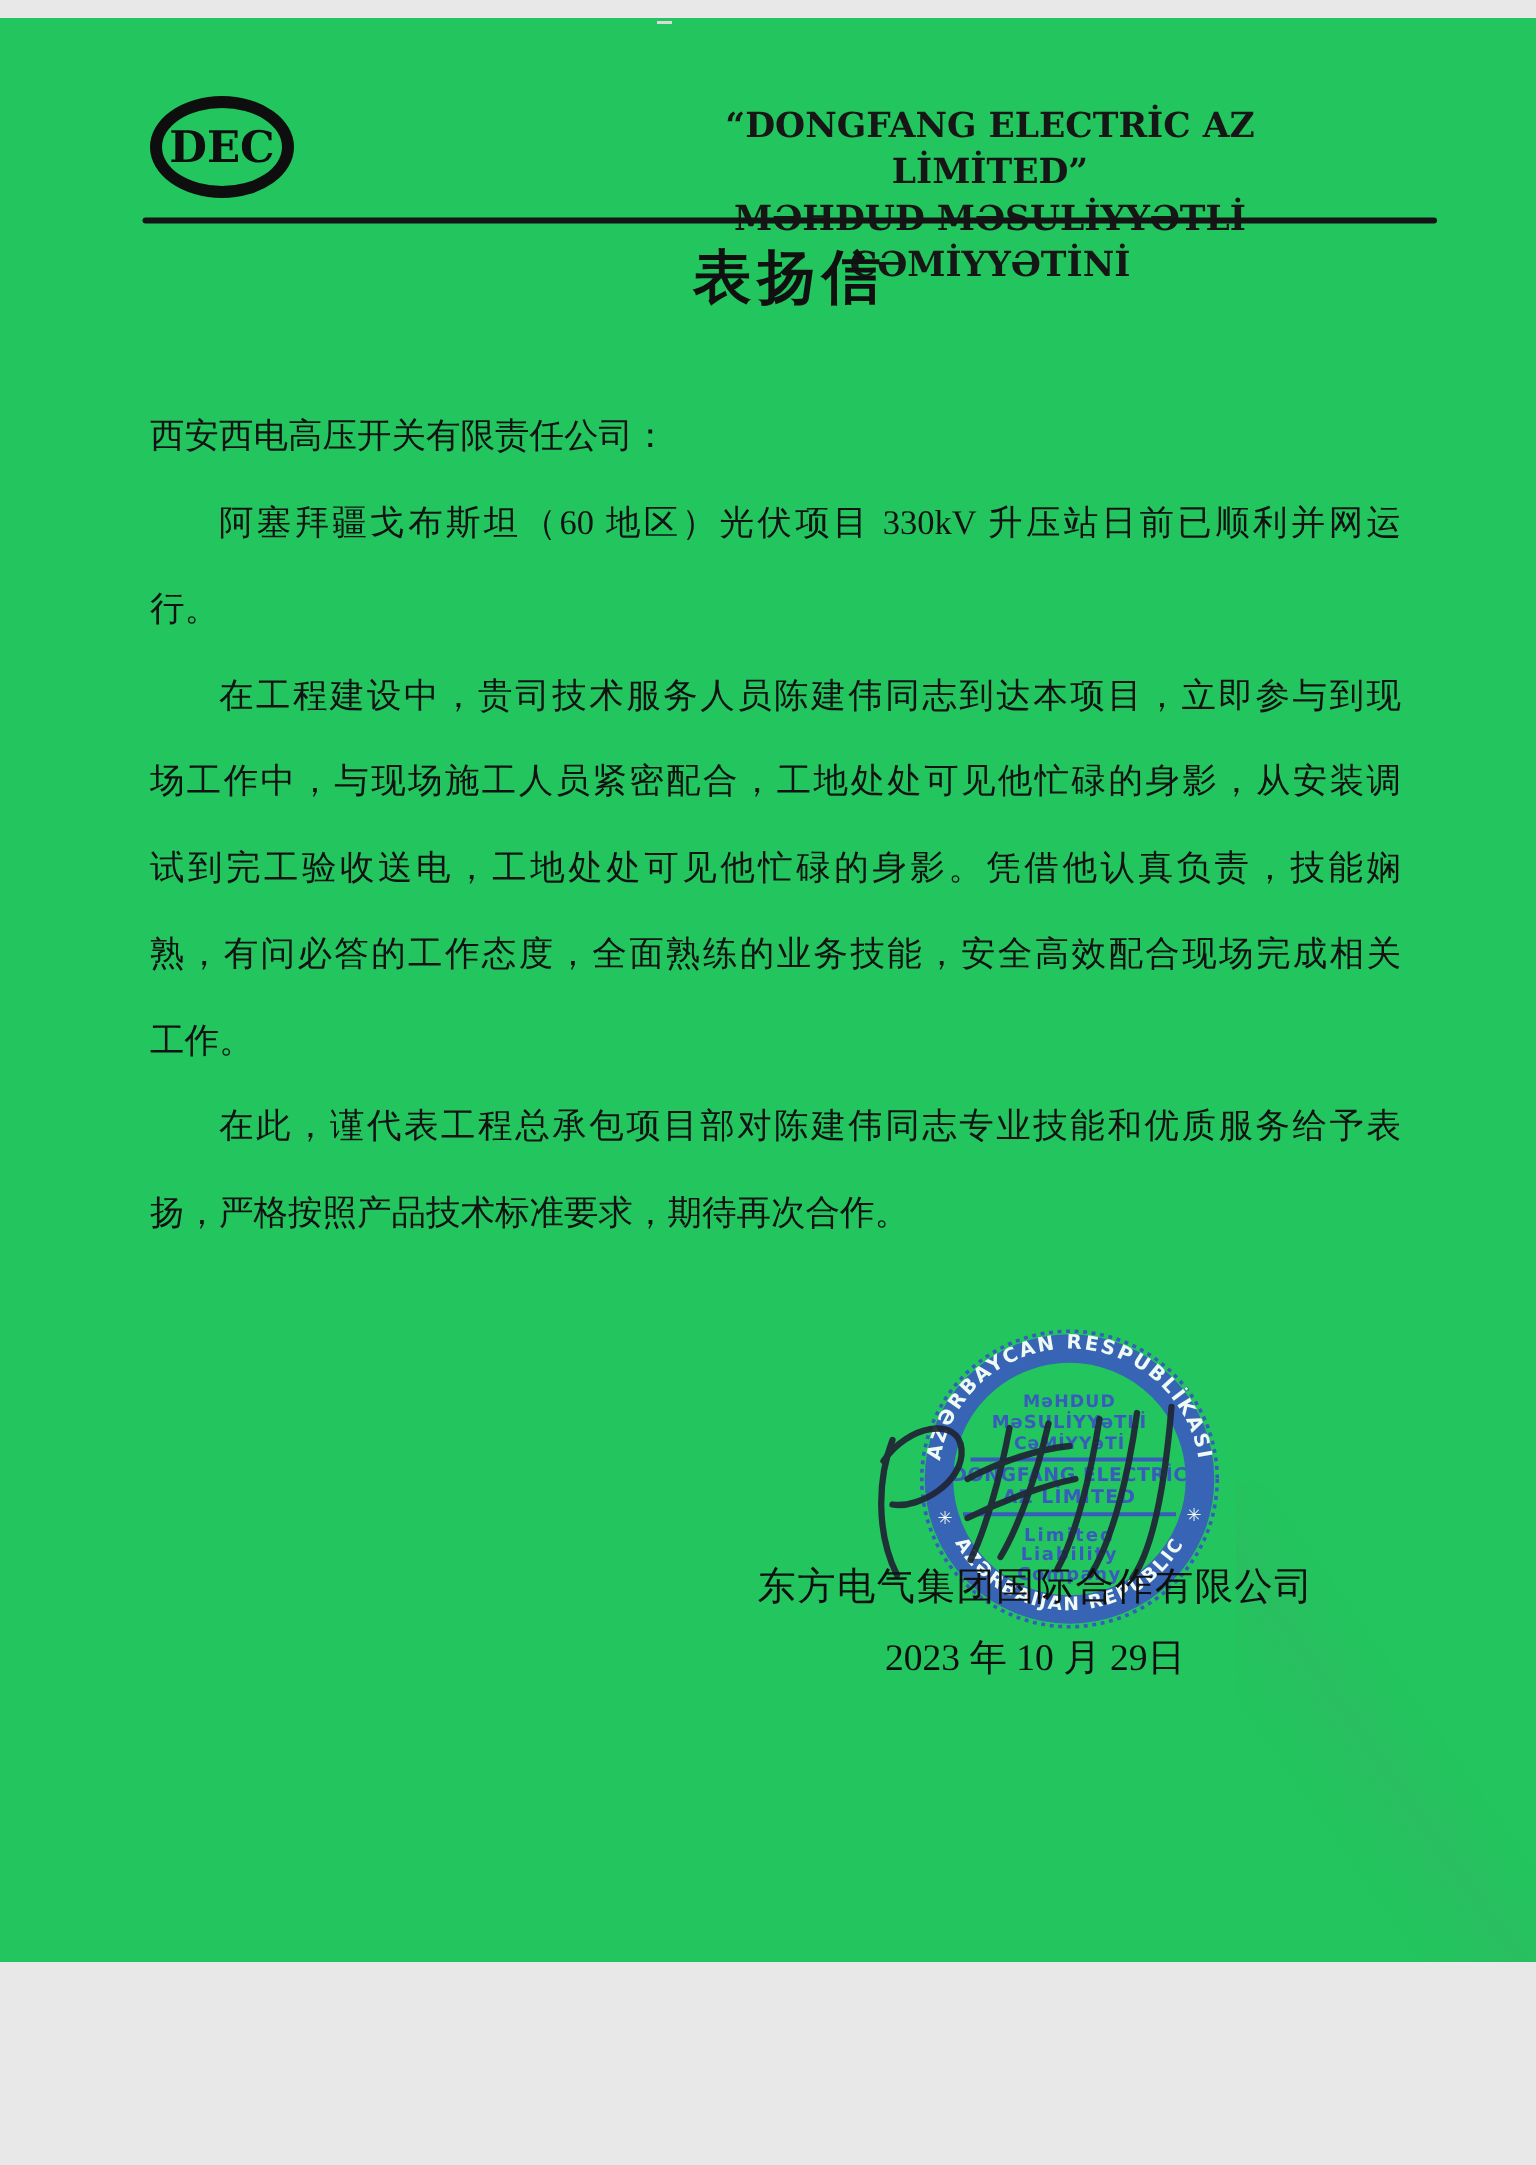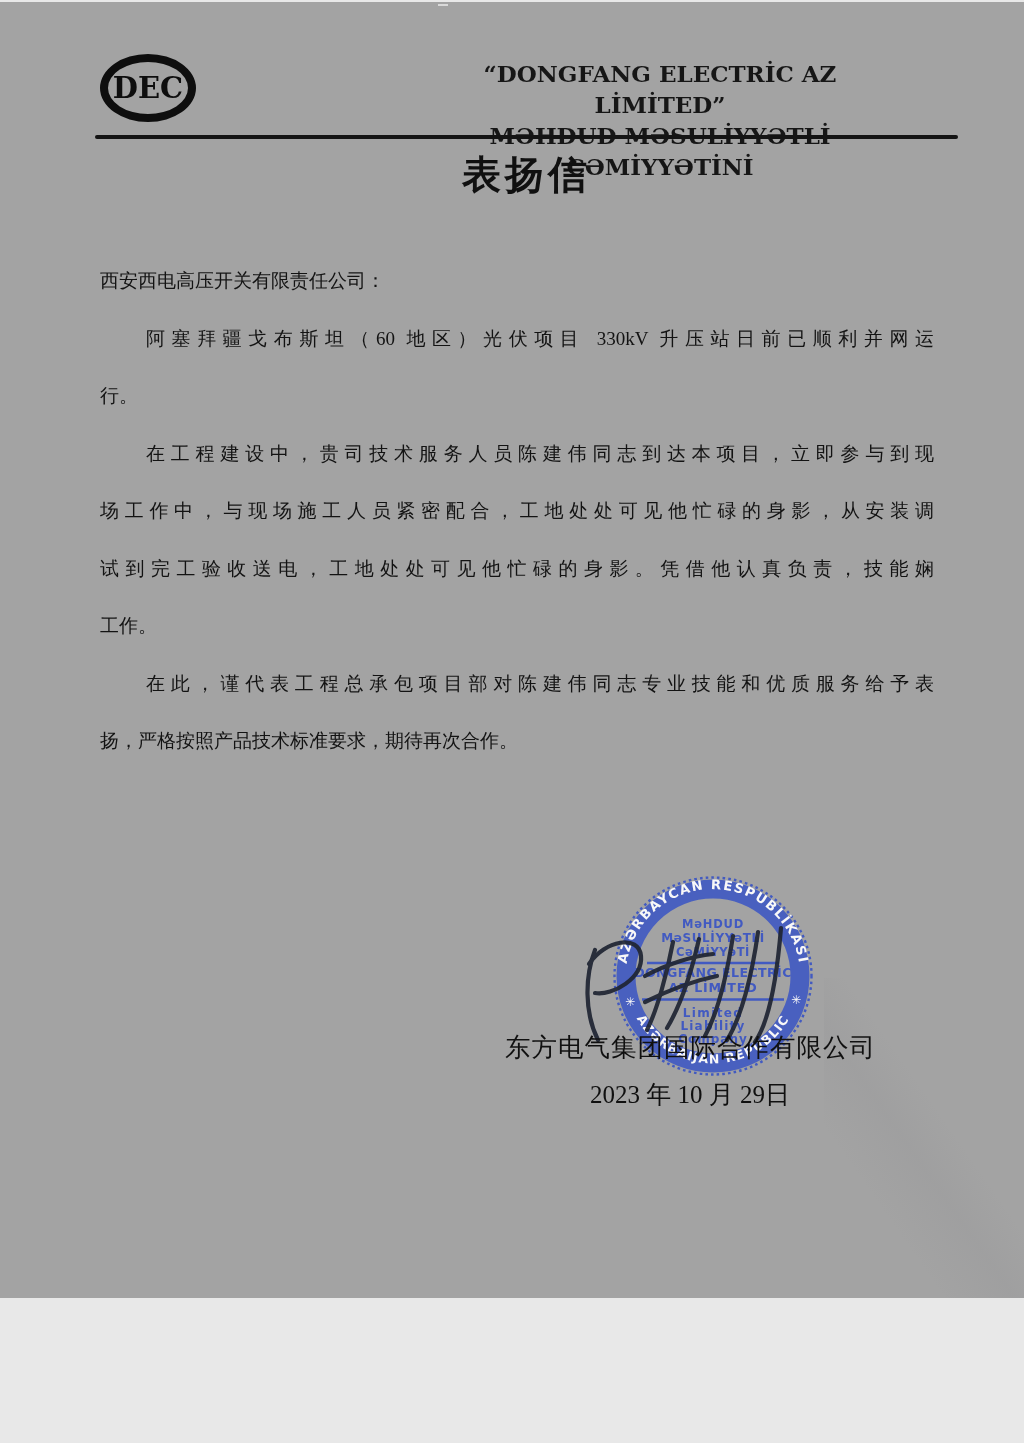--- a/index.html
+++ b/index.html
@@ -1,20 +1,20 @@
 <!DOCTYPE html>
 <html><head>
 <meta charset="utf-8">
 <style>
   html,body{margin:0;padding:0;background:#e8e8e8;}
   .page{
     position:relative;
     width:1024px;height:1296px;
-    background:#a3a3a3;
-    margin:2px auto;
+    background:#22c55e;
+    margin:12px auto;
     overflow:hidden;
     font-family:"Liberation Serif","DejaVu Serif",serif;
     color:#141414;
   }
   
   .logo{position:absolute;left:100px;top:52px;display:flex;align-items:flex-start;}
   .logo-oval{
     width:80px;height:52px;
     border:8px solid #0e0e0e;border-radius:50%;
     display:flex;align-items:center;justify-content:center;
@@ -39,21 +39,21 @@
   .rule{position:absolute;left:95px;top:133px;width:863px;height:4px;background:#141414;border-radius:2px;}
   .title{
     position:absolute;left:95px;top:146px;width:863px;
     text-align:center;
     font-family:"DejaVu Sans","Liberation Sans",sans-serif;
     font-weight:700;font-size:39px;letter-spacing:4px;color:#101010;
   }
   
   .body-text{
     position:absolute;left:100px;top:250px;width:834px;
-    font-size:19px;line-height:57.5px;color:#131313;
+    font-size:23px;line-height:57.5px;color:#131313;
   }
   .line{white-space:nowrap;}
   .line.indent{text-indent:46px;}
   .line.full{white-space:normal;text-align:justify;text-align-last:justify;}
   
   .stamp{position:absolute;left:611px;top:872px;width:204px;height:204px;opacity:.93;z-index:1;}
   .sig{position:absolute;left:565px;top:912px;width:230px;height:140px;z-index:3;}
   .company{
     position:absolute;left:505px;top:1028px;z-index:4;
     font-size:25.5px;letter-spacing:1px;color:#101010;white-space:nowrap;
@@ -90,20 +90,21 @@
 
   <div class="title">表扬信</div>
 
   <div class="body-text">
     <div class="line">西安西电高压开关有限责任公司：</div>
     <div class="line indent full">阿塞拜疆戈布斯坦（60 地区）光伏项目 330kV 升压站日前已顺利并网运</div>
     <div class="line">行。</div>
     <div class="line indent full">在工程建设中，贵司技术服务人员陈建伟同志到达本项目，立即参与到现</div>
     <div class="line full">场工作中，与现场施工人员紧密配合，工地处处可见他忙碌的身影，从安装调</div>
     <div class="line full">试到完工验收送电，工地处处可见他忙碌的身影。凭借他认真负责，技能娴</div>
+    <div class="line full">熟，有问必答的工作态度，全面熟练的业务技能，安全高效配合现场完成相关</div>
     <div class="line">工作。</div>
     <div class="line indent full">在此，谨代表工程总承包项目部对陈建伟同志专业技能和优质服务给予表</div>
     <div class="line">扬，严格按照产品技术标准要求，期待再次合作。</div>
   </div>
 
   <svg class="stamp" viewBox="-102 -102 204 204" xmlns="http://www.w3.org/2000/svg" font-family="DejaVu Sans, Liberation Sans, sans-serif">
     <defs>
       <path id="arcTop" d="M -86.7,9.6 A 87.2,87.2 0 1 1 86.7,9.6"></path>
       <path id="arcBot" d="M -83,27 A 87.2,87.2 0 0 0 83,27"></path>
     </defs>

